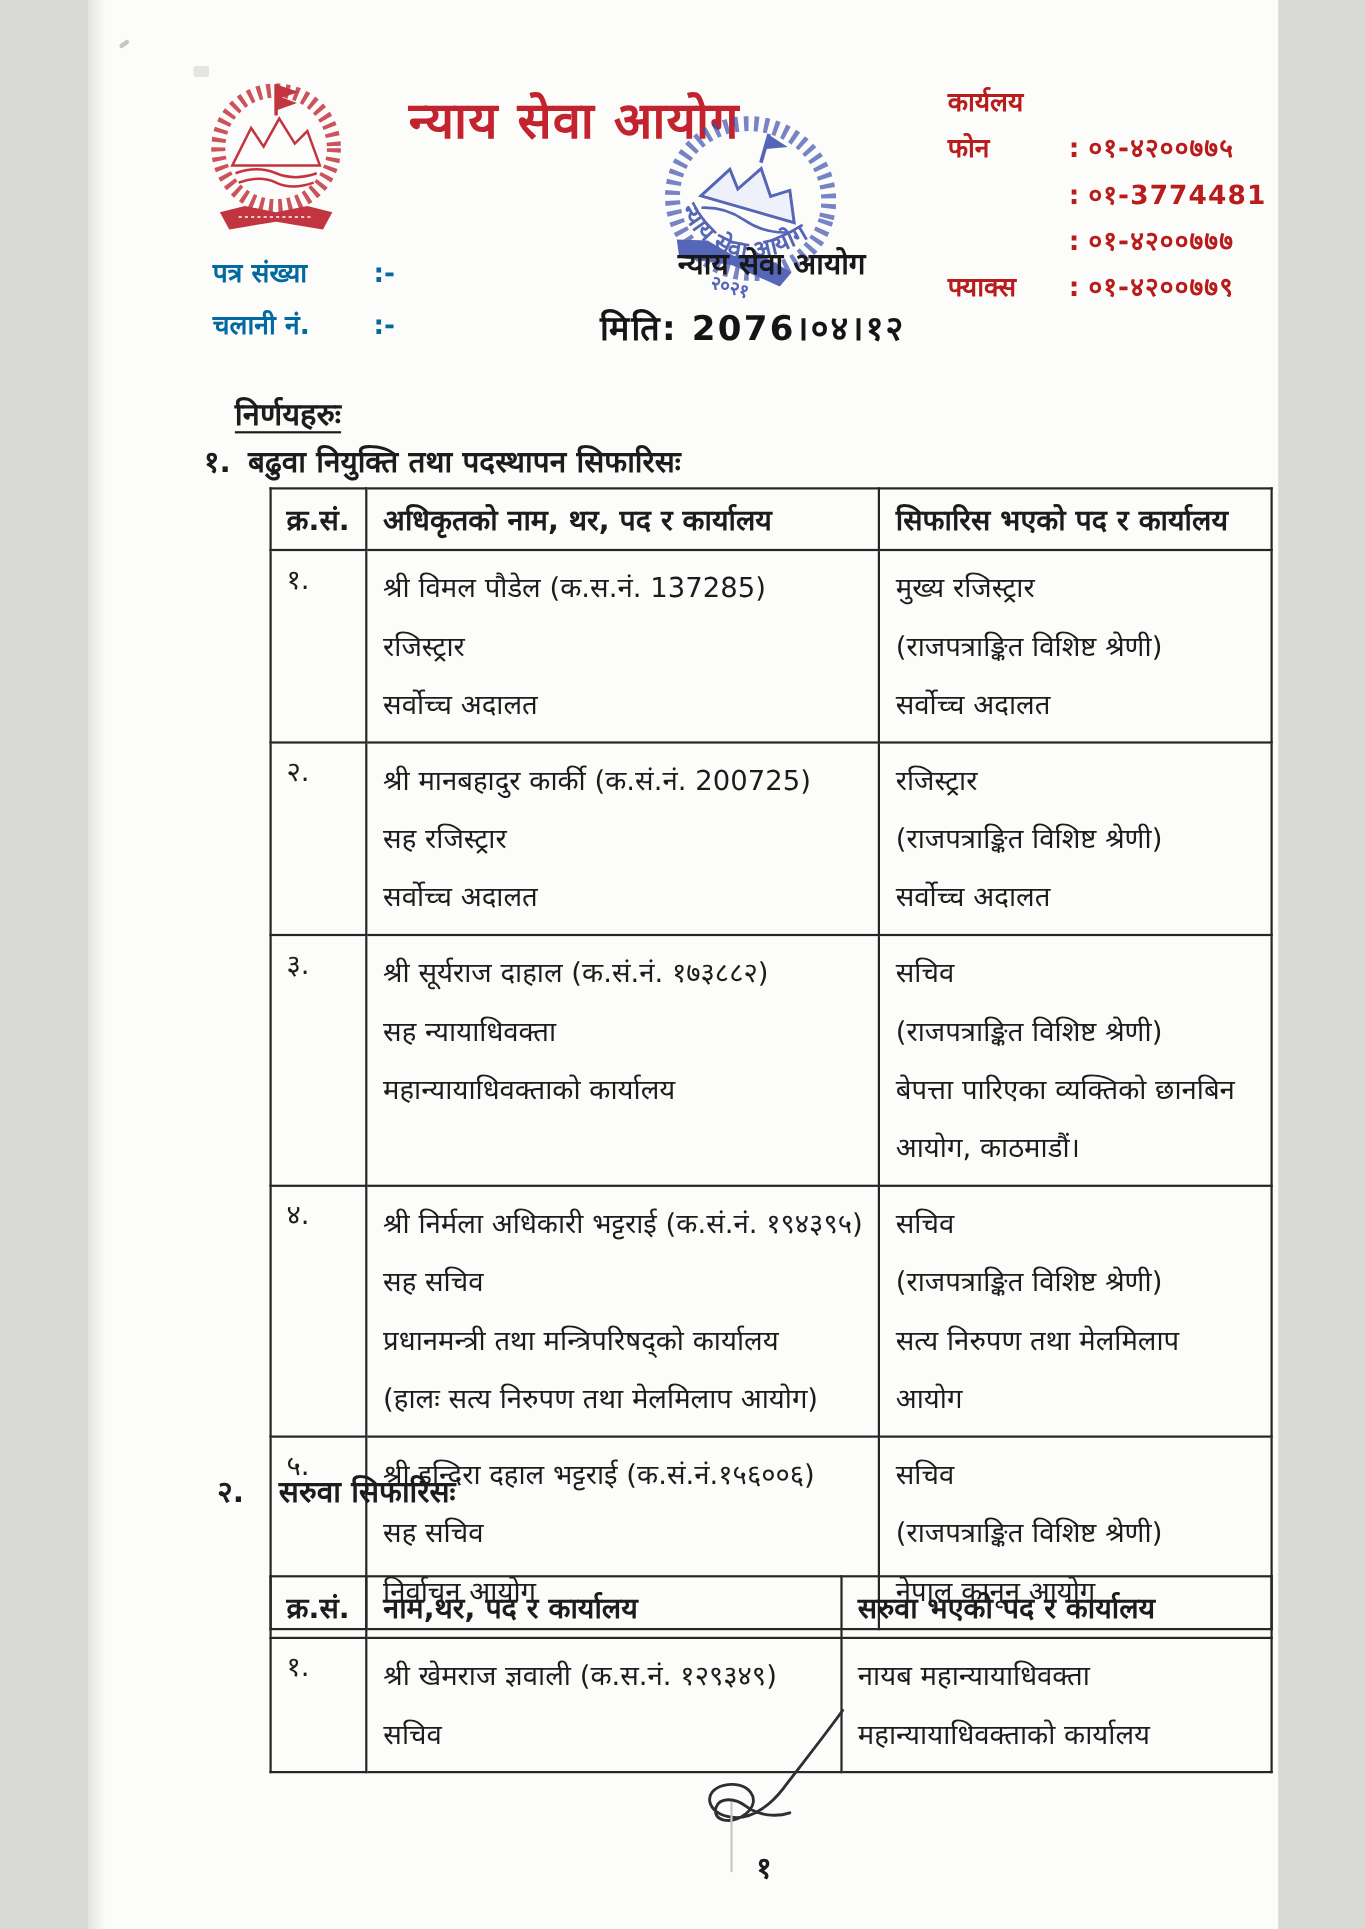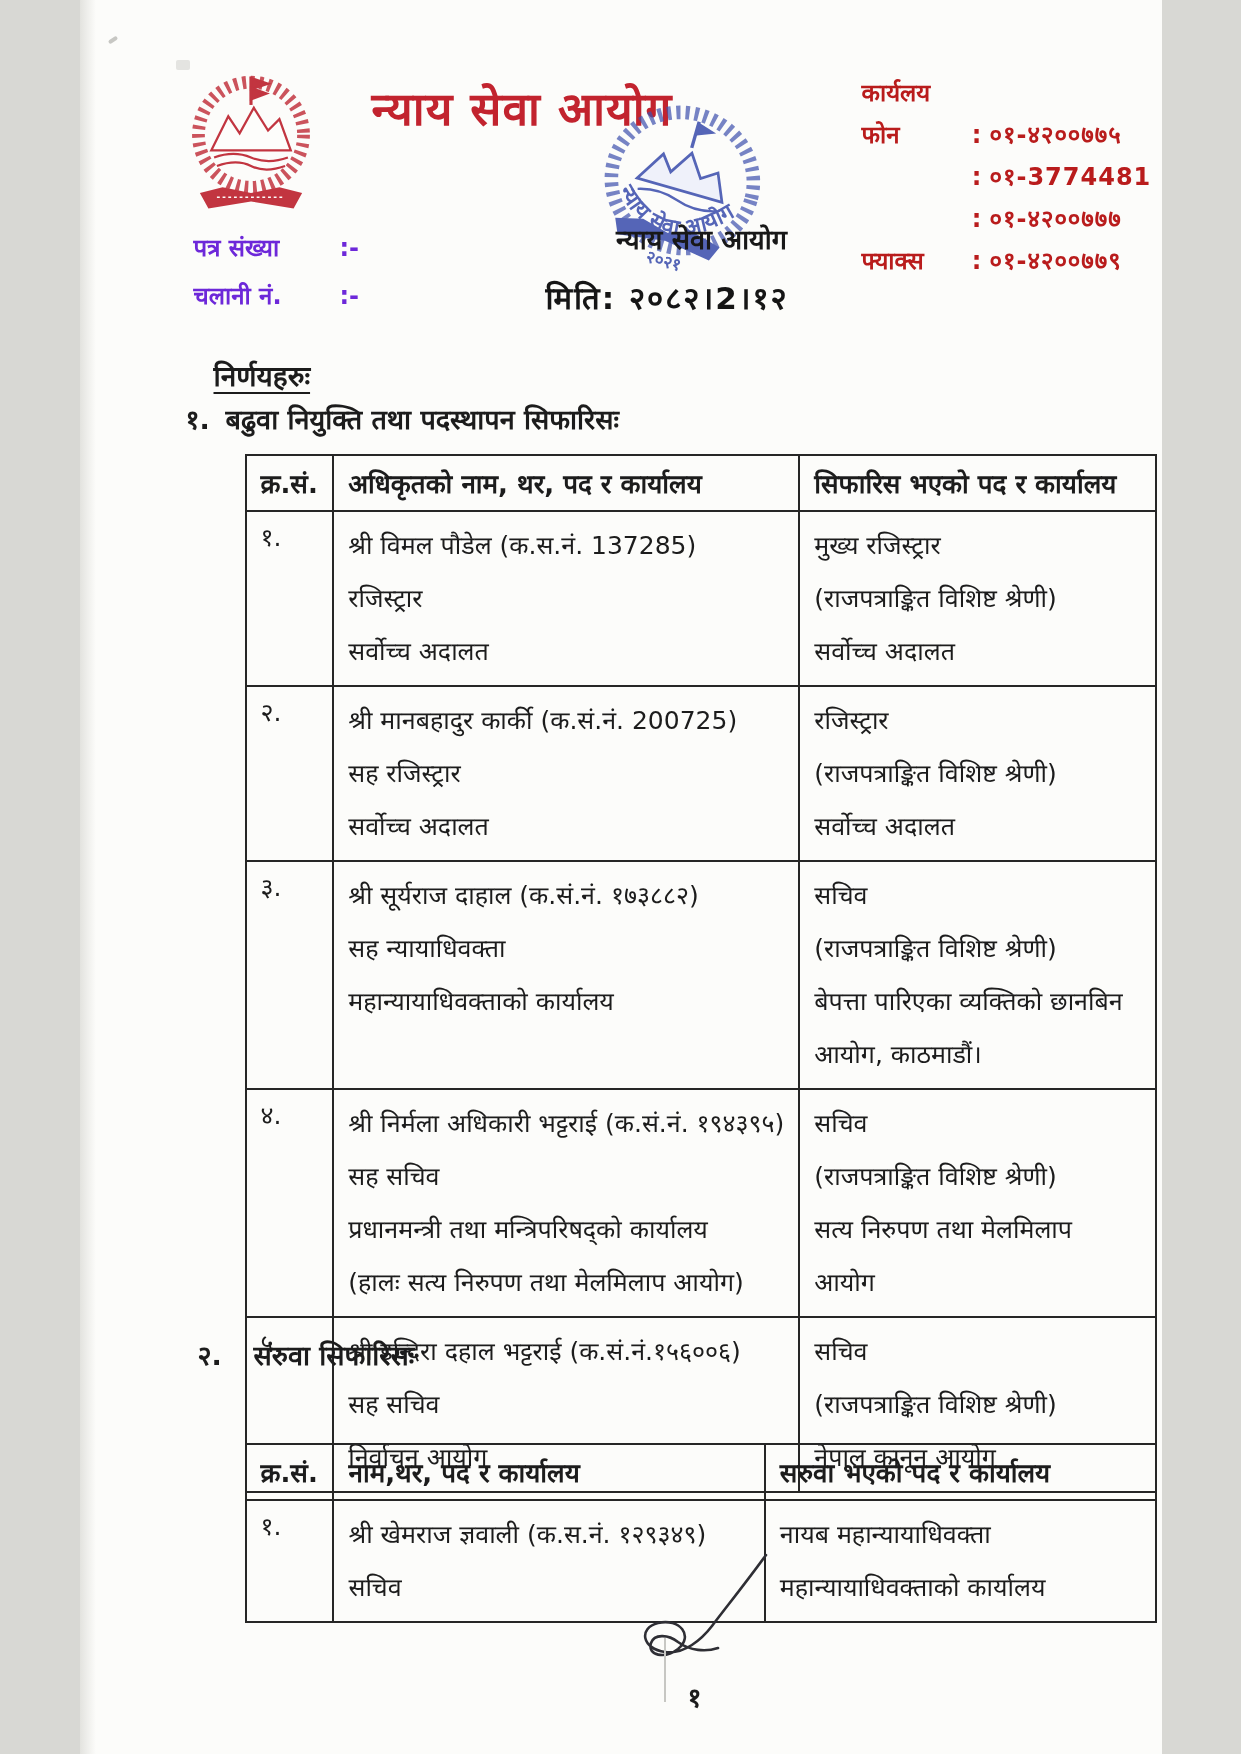--- a/index.html
+++ b/index.html
@@ -29,21 +29,21 @@
     letter-spacing:1px; white-space:nowrap;
   }
   .stamp { position:absolute; left:498px; top:92px; opacity:.88; }
 
   .contact { position:absolute; left:782px; top:72px; width:330px; color:#b91c1c; font-weight:700; font-size:24px; line-height:42px; }
   .contact-row { display:flex; }
   .contact-label { width:102px; }
   .contact-colon { width:26px; text-align:center; }
   .contact-num { letter-spacing:1px; }
 
-  .refnums { position:absolute; left:114px; top:224px; color:#6d28d9; font-weight:700; font-size:24px; line-height:48px; }
+  .refnums { position:absolute; left:114px; top:224px; color:#0369a1; font-weight:700; font-size:24px; line-height:48px; }
   .ref-row { display:flex; }
   .ref-label { width:128px; }
   .ref-value { margin-left:18px; }
 
   .org-black {
     position:absolute; left:492px; top:220px; width:260px;
     font-size:27px; font-weight:700; color:#181818; text-align:center; white-space:nowrap;
   }
   .date-line {
     position:absolute; left:466px; top:276px;
@@ -52,21 +52,21 @@
 
   
   .decisions-heading {
     position:absolute; left:134px; top:356px;
     font-size:28px; font-weight:700; text-decoration:underline;
     text-underline-offset:6px;
   }
   .sec1 { position:absolute; left:106px; top:400px; font-size:27px; font-weight:600; display:flex; }
   .sec1 .num { width:40px; }
 
-  table.doc { border-collapse:collapse; position:absolute; background:transparent;margin-top:11px; }
+  table.doc { border-collapse:collapse; position:absolute; background:transparent; }
   table.doc td, table.doc th {
     border:2.5px solid #262626;
     vertical-align:top; text-align:left;
     padding:7px 14px;
     font-size:25px; font-weight:500;
   }
   table.doc th { font-weight:700; font-size:26px; padding:9px 14px; }
   .cell-line { line-height:53px; white-space:nowrap; }
   .cell-line.wrap { white-space:normal; }
   td.sn { text-align:center; font-weight:600; }
@@ -166,21 +166,21 @@
       <span class="ref-label">पत्र संख्या</span>
       <span class="ref-value">:-</span>
     </div>
     <div class="ref-row">
       <span class="ref-label">चलानी नं.</span>
       <span class="ref-value">:-</span>
     </div>
   </div>
 
   <div class="org-black">न्याय सेवा आयोग</div>
-  <div class="date-line">मिति: २०८२।2।१२</div>
+  <div class="date-line">मिति: 2076।०४।१२</div>
 
   <div class="decisions-heading">निर्णयहरुः</div>
 
   <div class="sec1">
     <span class="num">१.</span>
     <span>बढुवा नियुक्ति तथा पदस्थापन सिफारिसः</span>
   </div>
 
   <table class="doc" id="table1">
     <colgroup>

